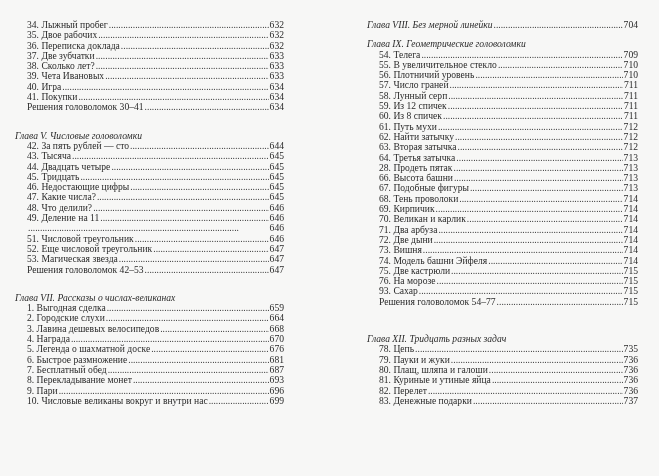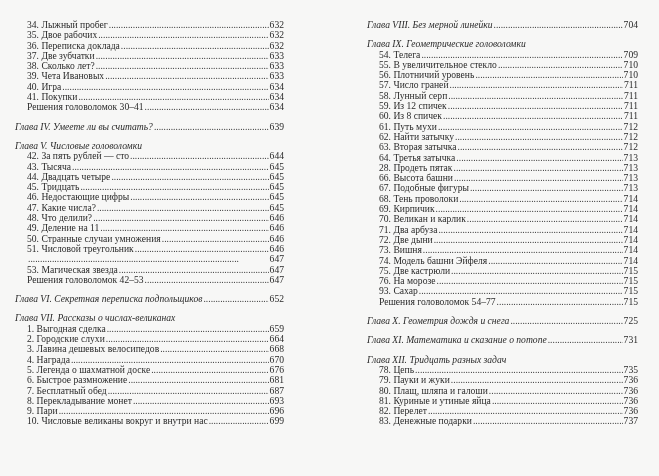--- a/index.html
+++ b/index.html
@@ -82,25 +82,20 @@
         <span class="dots"></span>
         <span class="p">634</span>
       </div>
     <div class="line item">
         <span class="t">Решения головоломок 30–41</span>
         <span class="dots"></span>
         <span class="p">634</span>
       </div>
 
     <div class="gap"></div>
-    <div class="line chapter">
-        <span class="t">Глава IV. Умеете ли вы считать?</span>
-        <span class="dots"></span>
-        <span class="p">639</span>
-      </div>
 
     <div class="gap"></div>
     <div class="line chapter">
         <span class="t">Глава V. Числовые головоломки</span>
       </div>
     <div class="line item">
         <span class="t">42. За пять рублей — сто</span>
         <span class="dots"></span>
         <span class="p">644</span>
       </div>
@@ -133,50 +128,45 @@
         <span class="t">48. Что делили?</span>
         <span class="dots"></span>
         <span class="p">646</span>
       </div>
     <div class="line item">
         <span class="t">49. Деление на 11</span>
         <span class="dots"></span>
         <span class="p">646</span>
       </div>
     <div class="line item">
-        <span class="t">50. Странные случаи умножения</span>
         <span class="dots"></span>
         <span class="p">646</span>
       </div>
     <div class="line item">
         <span class="t">51. Числовой треугольник</span>
         <span class="dots"></span>
         <span class="p">646</span>
       </div>
     <div class="line item">
+        <span class="t">52. Еще числовой треугольник</span>
         <span class="dots"></span>
         <span class="p">647</span>
       </div>
     <div class="line item">
         <span class="t">53. Магическая звезда</span>
         <span class="dots"></span>
         <span class="p">647</span>
       </div>
     <div class="line item">
         <span class="t">Решения головоломок 42–53</span>
         <span class="dots"></span>
         <span class="p">647</span>
       </div>
 
     <div class="gap"></div>
-    <div class="line chapter">
-        <span class="t">Глава VI. Секретная переписка подпольщиков</span>
-        <span class="dots"></span>
-        <span class="p">652</span>
-      </div>
 
     <div class="gap"></div>
     <div class="line chapter">
         <span class="t">Глава VII. Рассказы о числах-великанах</span>
       </div>
     <div class="line item">
         <span class="t">1. Выгодная сделка</span>
         <span class="dots"></span>
         <span class="p">659</span>
       </div>
@@ -360,32 +350,22 @@
         <span class="dots"></span>
         <span class="p">715</span>
       </div>
     <div class="line item">
         <span class="t">Решения головоломок 54–77</span>
         <span class="dots"></span>
         <span class="p">715</span>
       </div>
 
     <div class="gap"></div>
-    <div class="line chapter">
-        <span class="t">Глава X. Геометрия дождя и снега</span>
-        <span class="dots"></span>
-        <span class="p">725</span>
-      </div>
-
-    <div class="gap"></div>
-    <div class="line chapter">
-        <span class="t">Глава XI. Математика и сказание о потопе</span>
-        <span class="dots"></span>
-        <span class="p">731</span>
-      </div>
+
+    <div class="gap"></div>
 
     <div class="gap"></div>
     <div class="line chapter">
         <span class="t">Глава XII. Тридцать разных задач</span>
       </div>
     <div class="line item">
         <span class="t">78. Цепь</span>
         <span class="dots"></span>
         <span class="p">735</span>
       </div>

